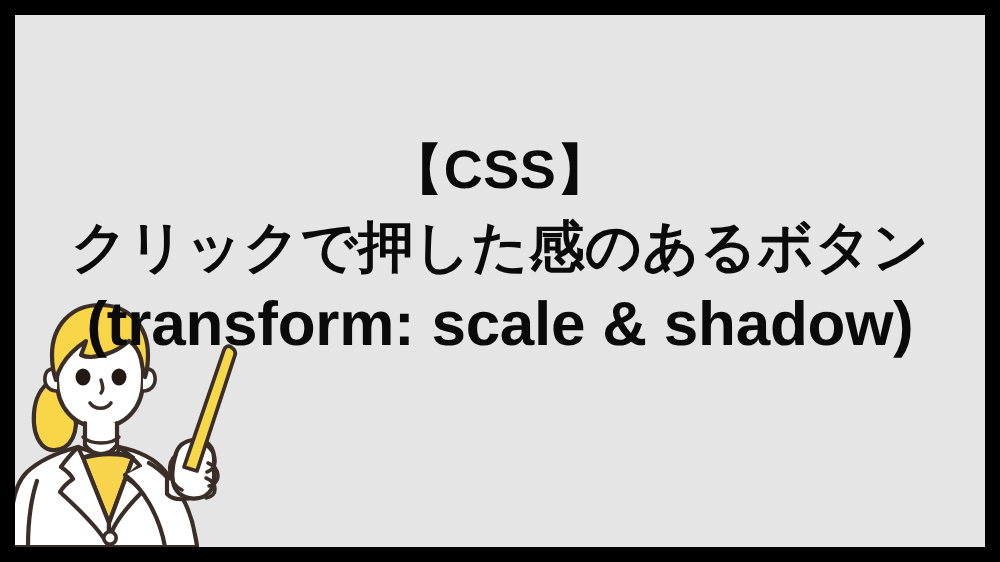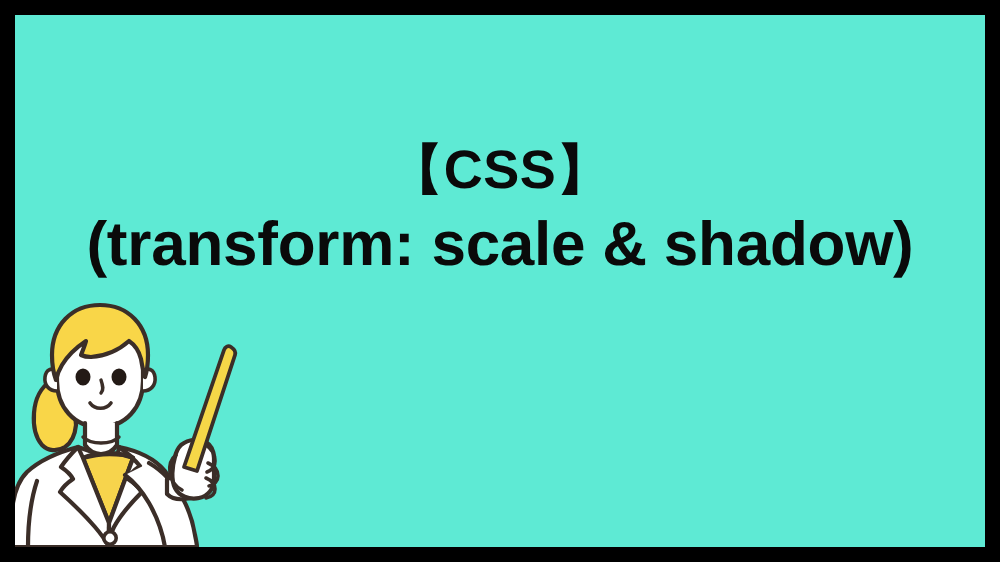--- a/index.html
+++ b/index.html
@@ -21,21 +21,21 @@
     width: 1000px;
     height: 562px;
     background: #ffffff;
     border: 15px solid #000000;
     overflow: hidden;
   }
 
   #canvas-inner {
     position: absolute;
     inset: 0;
-    background: #5eead4;
+    background: #e5e5e5;
     overflow: hidden;
   }
 
   
   #title-block {
     position: absolute;
     left: 0;
     right: 0;
     top: 118px;
     text-align: center;
@@ -87,20 +87,21 @@
   }
 </style>
 </head>
 <body>
 
 <div id="thumbnail-card">
   <div id="canvas-inner">
 
     <div id="title-block">
       <span class="title-line" id="title-line-1">【CSS】</span>
+      <span class="title-line" id="title-line-2">クリックで押した感のあるボタン</span>
       <span class="title-line" id="title-line-3">(transform: scale &amp; shadow)</span>
     </div>
 
     <div id="illustration">
       <svg viewBox="0 0 262 252" xmlns="http://www.w3.org/2000/svg">
 
         <g fill="none" stroke="#3B2E28" stroke-width="4.2" stroke-linecap="round" stroke-linejoin="round">
 
           <path fill="#FFFFFF" stroke="#3B2E28" d="M63 152
                    C 44 157, 24 166, 12 177

